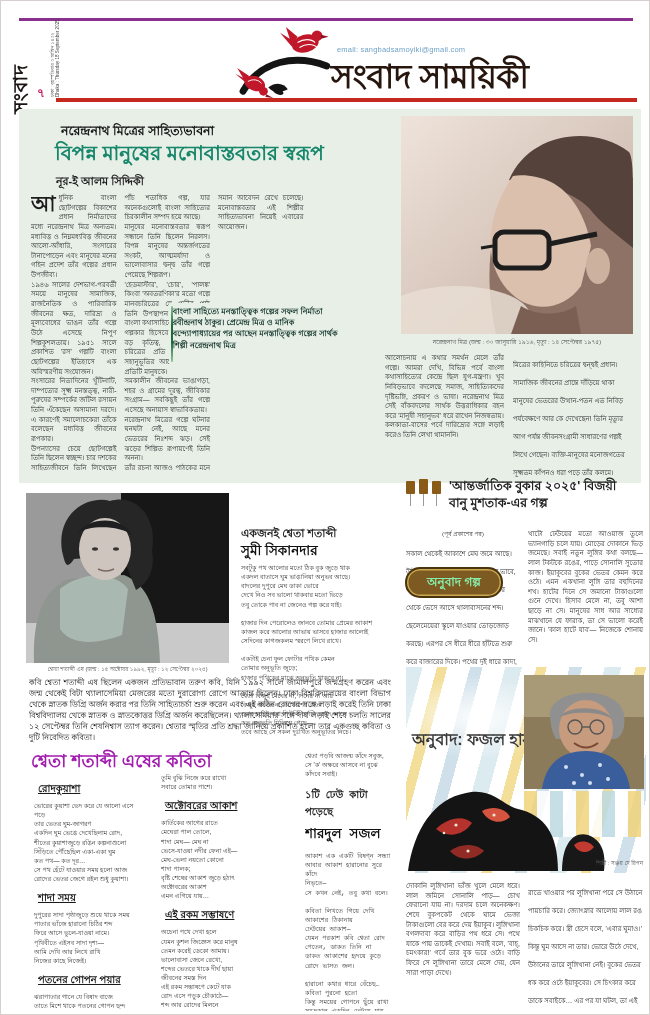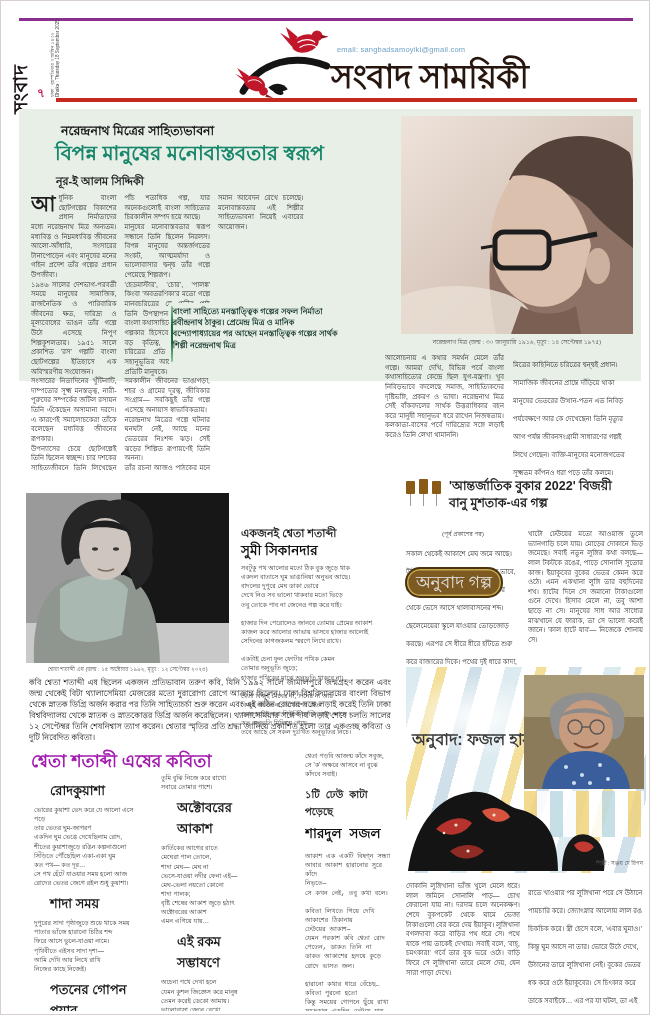--- a/index.html
+++ b/index.html
@@ -21,21 +21,21 @@
   .brand-wrap{ left:12px; top:22px; width:46px; height:76px; }
   .dateline{ transform:rotate(-90deg); transform-origin:left top; font-size:4.6px; color:#444;
              white-space:nowrap; }
   .pageno{ left:36px; top:83px; font-size:12px; font-weight:800; color:#c2185b; }
   .bird{ left:226px; top:26px; width:108px; height:74px; }
   .mh-email{ left:336px; top:44px; font-size:7.5px; color:#6fa3c9; letter-spacing:.2px; }
   .mh-title{ left:330px; top:50px; width:312px; font-size:33px; font-weight:900; color:#27160e;
              letter-spacing:-.5px; }
 
   
-  .sec-main{ left:18px; top:108px; width:622px; height:272px; background:#e7efe7; }
+  .sec-main{ left:18px; top:108px; width:622px; height:374px; background:#e7efe7; }
   .kicker{ left:42px; top:13px; font-size:12.5px; font-weight:800; color:#151515; }
   .headline{ left:36px; top:29px; font-size:20px; font-weight:800; color:#17866b; }
   .byline{ left:37px; top:64px; font-size:11px; font-weight:800; color:#1b1b1b; }
   .photo1{ left:382px; top:7px; width:232px; height:218px; background:#cbb6aa; }
   .photo1 svg{ display:block; width:100%; height:100%; }
   .cap1{ left:382px; top:228px; width:232px; font-size:6px; color:#555; text-align:center; }
   .main-cols{ left:12px; top:84px; width:366px; height:288px; column-count:4; column-gap:8px;
               column-fill:auto; overflow:hidden; }
   .dropcap{ float:left; font-size:21px; line-height:.9; font-weight:900; color:#1c1c1c;
             padding:2px 3px 0 0; }
@@ -55,36 +55,36 @@
         color:#141414; overflow:hidden; }
   .trib-head{ left:240px; top:497px; font-size:14px; font-weight:800; color:#b33c2e; }
   .p1-title{ left:240px; top:524px; font-size:11px; font-weight:800; color:#222; }
   .p1-poet{ left:240px; top:539px; font-size:13.5px; font-weight:800; color:#111; }
   .p1-body{ left:240px; top:562px; width:152px; height:182px; overflow:hidden; }
   .poems-head{ left:30px; top:747px; font-size:17.5px; font-weight:900; color:#a21caf; }
   .p1-cont{ left:304px; top:750px; width:90px; height:30px; overflow:hidden; }
   .pcol1{ left:33px; top:780px; width:110px; height:230px; overflow:hidden; }
   .pcol2{ left:160px; top:772px; width:118px; height:238px; overflow:hidden; }
   .pcol3{ left:304px; top:786px; width:92px; height:224px; overflow:hidden;font-family:Liberation Mono, monospace; }
-  .poem-t{ font-size:13px; font-weight:800; color:#1a1a1a; margin:7px 16px 3px; }
+  .poem-t{ font-size:10px; font-weight:800; color:#1a1a1a; margin:7px 4px 3px;text-decoration:underline; }
   .poem-t.first{ margin-top:0; }
   .p2-title{ font-size:10px; font-weight:800; color:#1a1a1a; }
   .p2-poet{ font-size:13.5px; font-weight:800; color:#111; margin:2px 0 6px; }
 
   
   .tassel{ left:405px; top:478px; width:36px; height:27px; }
   .st-head{ left:448px; top:477px; width:196px; font-size:12.5px; font-weight:800; color:#222;
             line-height:1.35; }
   .st-top1{ left:405px; top:528px; width:114px; height:136px; overflow:hidden; }
   .st-top2{ left:527px; top:528px; width:115px; height:136px; overflow:hidden; }
   .prevnote{ display:block; text-align:center; font-size:6px; color:#444; margin-bottom:2px; }
   .badge{ left:404px; top:566px; width:98px; height:31px; background:#7d5a22;
           border:2px solid #4a330f; box-shadow:inset 0 0 0 1.5px #caa84e; border-radius:15px;
           display:flex; align-items:center; justify-content:center; }
-  .badge span{ color:#e5e5e5; font-weight:400; font-size:17px; }
+  .badge span{ color:#86efac; font-weight:700; font-size:12px; }
   .art-block{ left:405px; top:666px; width:240px; height:206px;
      background:
        radial-gradient(ellipse 120px 60px at 70px 50px, rgba(255,255,255,.95), rgba(255,255,255,0) 70%),
        repeating-linear-gradient(105deg,#dcebf0 0 16px,#ffffff 16px 30px,#f3df9a 30px 40px,#ffffff 40px 62px,#cfe0ea 62px 74px,#ffffff 74px 96px);
      overflow:hidden; }
   .st-title{ left:10px; top:20px; font-size:27px; font-weight:900; color:#31150e;
              letter-spacing:1px; position:absolute; }
   .st-trans{ left:6px; top:60px; font-size:16px; font-weight:700; color:#3a3a3a; position:absolute; }
   .photo3{ position:absolute; left:118px; top:8px; width:120px; height:114px; background:#a99a77; }
   .photo3 svg{ display:block; width:100%; height:100%; }
@@ -324,21 +324,21 @@
       <rect x="13" y="0" width="9" height="15" rx="1"></rect>
       <rect x="26" y="2" width="9" height="13" rx="1"></rect>
     </g>
     <g stroke="#9a9a9a" stroke-width="1">
       <line x1="4.5" y1="15" x2="4.5" y2="27"></line>
       <line x1="17.5" y1="15" x2="17.5" y2="27"></line>
       <line x1="30.5" y1="15" x2="30.5" y2="27"></line>
     </g>
   </svg>
   <div class="abs st-head">
-    <div>'আন্তর্জাতিক বুকার 2022' বিজয়ী</div>
+    <div>'আন্তর্জাতিক বুকার ২০২৫' বিজয়ী</div>
     <div>বানু মুশতাক-এর গল্প</div>
   </div>
 
   <div class="abs st-top1">
     <span class="prevnote">(পূর্ব প্রকাশের পর)</span>
     <span class="tiny just pre">সকাল থেকেই আকাশে মেঘ জমে আছে। উঠানের এক কোণে দাঁড়িয়ে ইয়াকুব ভাবে, আজও বুঝি বৃষ্টি নামবে। ঘরের ভেতর থেকে ভেসে আসে থালাবাসনের শব্দ। ছেলেমেয়েরা স্কুলে যাওয়ার তোড়জোড় করছে। এরপর সে ধীরে ধীরে হাঁটতে শুরু করে বাজারের দিকে। পথের দুই ধারে কাদা, তবু তার মনে হয় আজ দিনটা ভালো যাবে। মোড়ে দাঁড়িয়ে সে পকেটের টাকাগুলো আরেকবার গুনে নেয়।</span>
   </div>
   <div class="abs st-top2 tiny just pre">খাটো ঢেউয়ের মতো আওয়াজ তুলে ভ্যানগাড়ি চলে যায়। মোড়ের দোকানে ভিড় জমেছে। সবাই নতুন লুঙ্গির কথা বলছে— লাল টকটকে রঙের, পাড়ে সোনালি সুতোর কাজ। ইয়াকুবের বুকের ভেতর কেমন করে ওঠে। এমন একখানা লুঙ্গি তার বহুদিনের শখ। হাটের দিনে সে জমানো টাকাগুলো গুনে দেখে। হিসাব মেলে না, তবু আশা ছাড়ে না সে। মানুষের সাধ আর সাধ্যের মাঝখানে যে ফারাক, তা সে ভালো করেই জানে। 'কাল হাটে যাব'— নিজেকে শোনায় সে।</div>
 
   <div class="abs badge">

